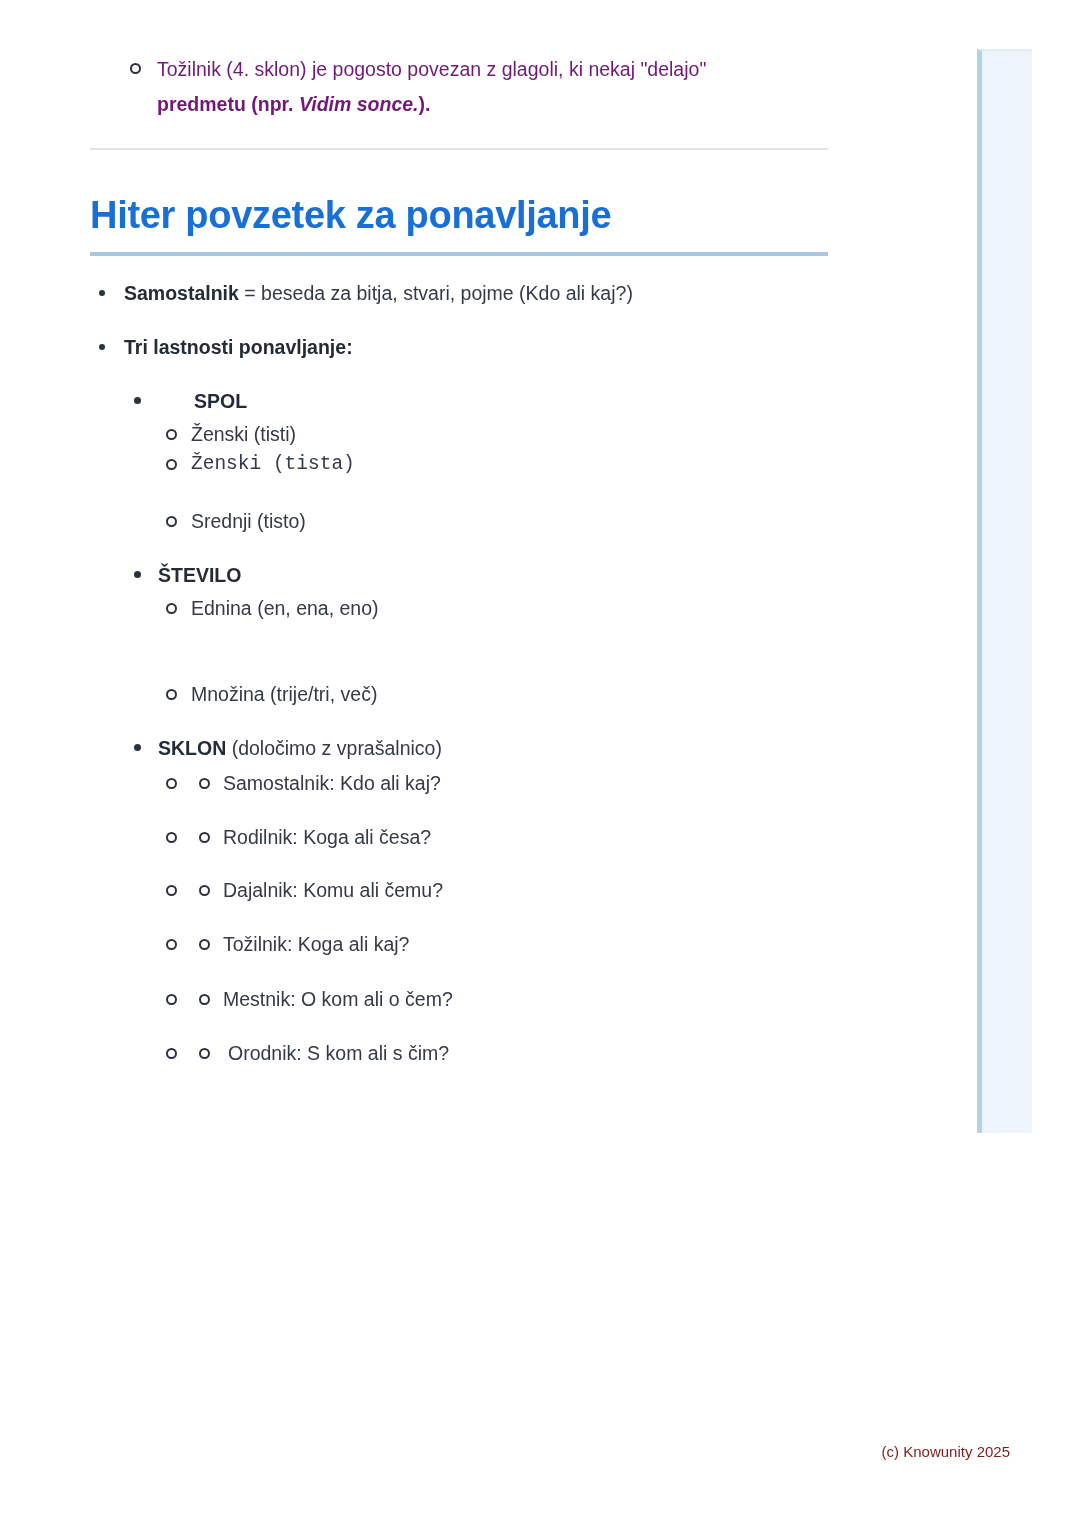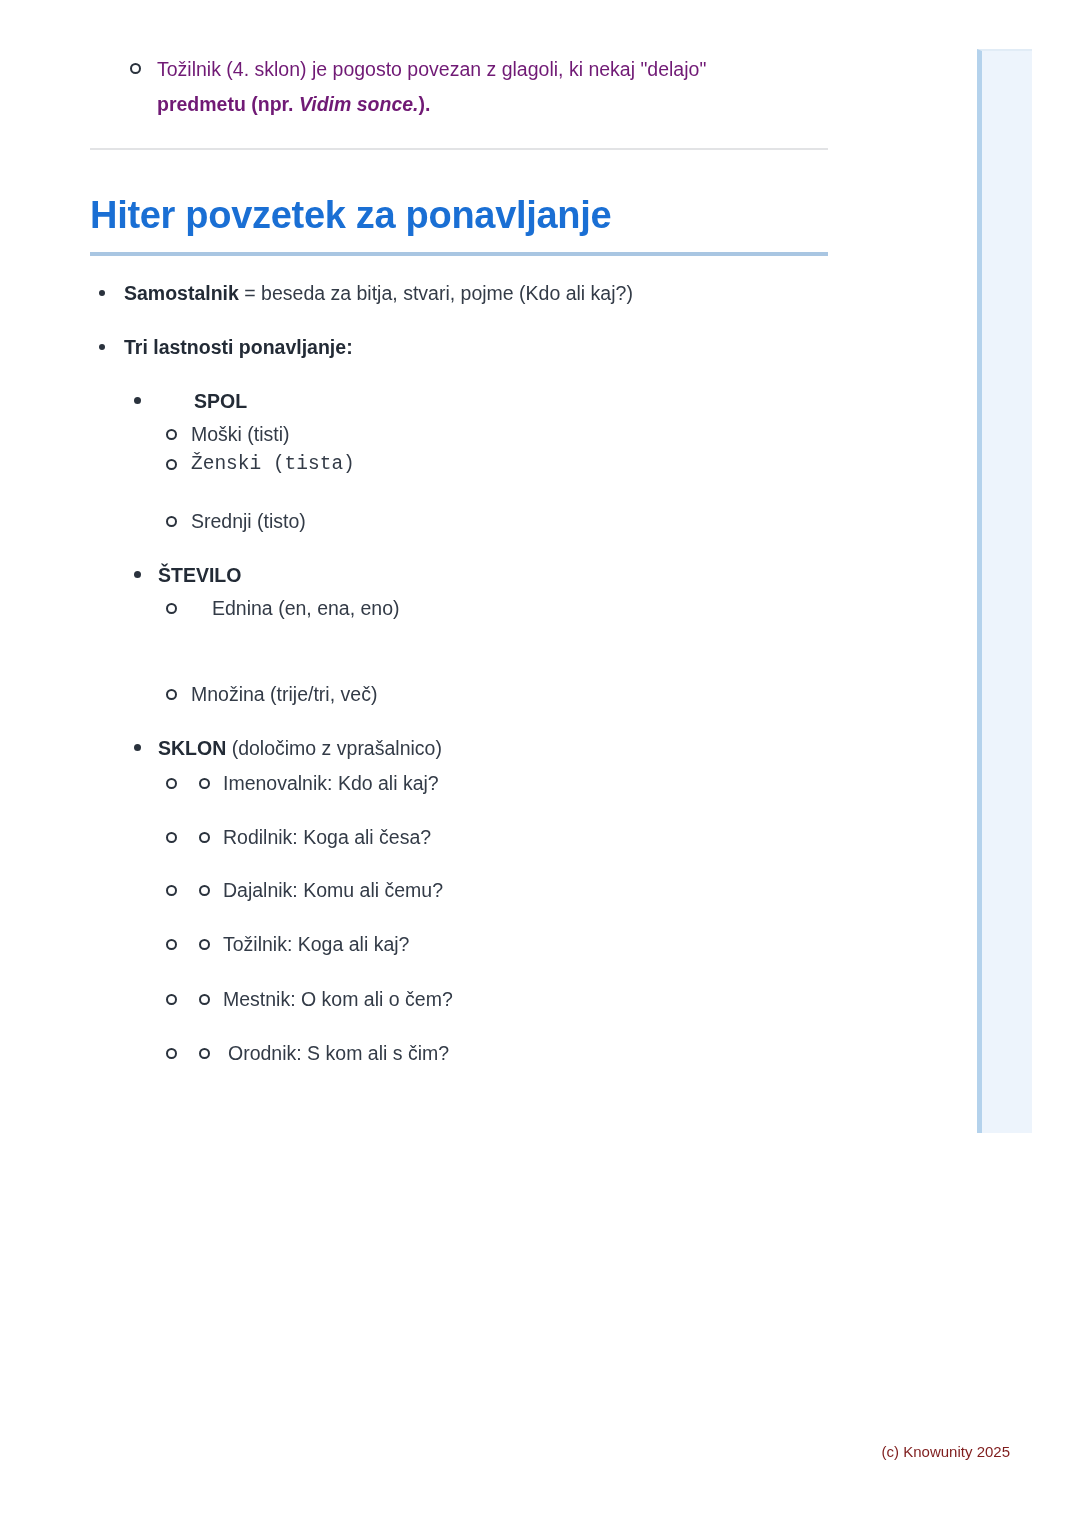--- a/index.html
+++ b/index.html
@@ -60,53 +60,53 @@
     <span class="dot" style="left:99px;"></span>
     <div class="txt b" style="left:124px;">Tri lastnosti ponavljanje:</div>
   </div>
 
   <div class="row" style="top:389px;">
     <span class="dot l2" style="left:134px;"></span>
     <div class="txt b" style="left:158px;margin-left:36px;">SPOL</div>
   </div>
   <div class="row" style="top:422px;">
     <span class="ring" style="left:166px;"></span>
-    <div class="txt" style="left:191px;">Moški (tisti)</div>
+    <div class="txt" style="left:191px;">Ženski (tisti)</div>
   </div>
   <div class="row" style="top:452px;font-family:Liberation Mono, monospace;">
     <span class="ring" style="left:166px;"></span>
     <div class="txt" style="left:191px;">Ženski (tista)</div>
   </div>
   <div class="row" style="top:509px;">
     <span class="ring" style="left:166px;"></span>
     <div class="txt" style="left:191px;">Srednji (tisto)</div>
   </div>
 
   <div class="row" style="top:563px;">
     <span class="dot l2" style="left:134px;"></span>
     <div class="txt b" style="left:158px;">ŠTEVILO</div>
   </div>
   <div class="row" style="top:596px;">
     <span class="ring" style="left:166px;"></span>
-    <div class="txt" style="left:191px;margin-left:21px;">Ednina (en, ena, eno)</div>
+    <div class="txt" style="left:191px;">Ednina (en, ena, eno)</div>
   </div>
   <div class="row" style="top:682px;">
     <span class="ring" style="left:166px;"></span>
     <div class="txt" style="left:191px;">Množina (trije/tri, več)</div>
   </div>
 
   <div class="row" style="top:736px;">
     <span class="dot l2" style="left:134px;"></span>
     <div class="txt" style="left:158px;"><span class="b">SKLON</span><span> (določimo z vprašalnico)</span></div>
   </div>
 
   <div class="row" style="top:771px;">
     <span class="ring" style="left:166px;"></span>
     <span class="ring" style="left:199px;"></span>
-    <div class="txt" style="left:223px;">Imenovalnik: Kdo ali kaj?</div>
+    <div class="txt" style="left:223px;">Samostalnik: Kdo ali kaj?</div>
   </div>
   <div class="row" style="top:825px;">
     <span class="ring" style="left:166px;"></span>
     <span class="ring" style="left:199px;"></span>
     <div class="txt" style="left:223px;">Rodilnik: Koga ali česa?</div>
   </div>
   <div class="row" style="top:878px;">
     <span class="ring" style="left:166px;"></span>
     <span class="ring" style="left:199px;"></span>
     <div class="txt" style="left:223px;">Dajalnik: Komu ali čemu?</div>

